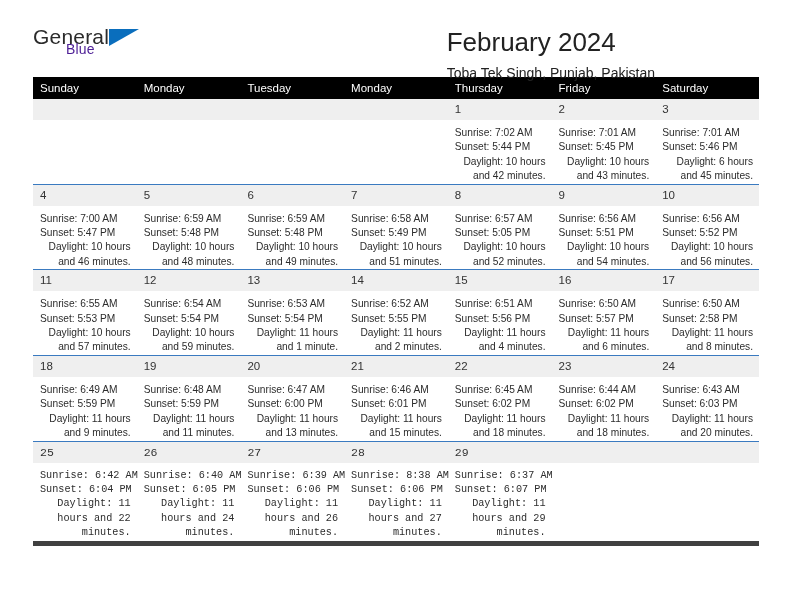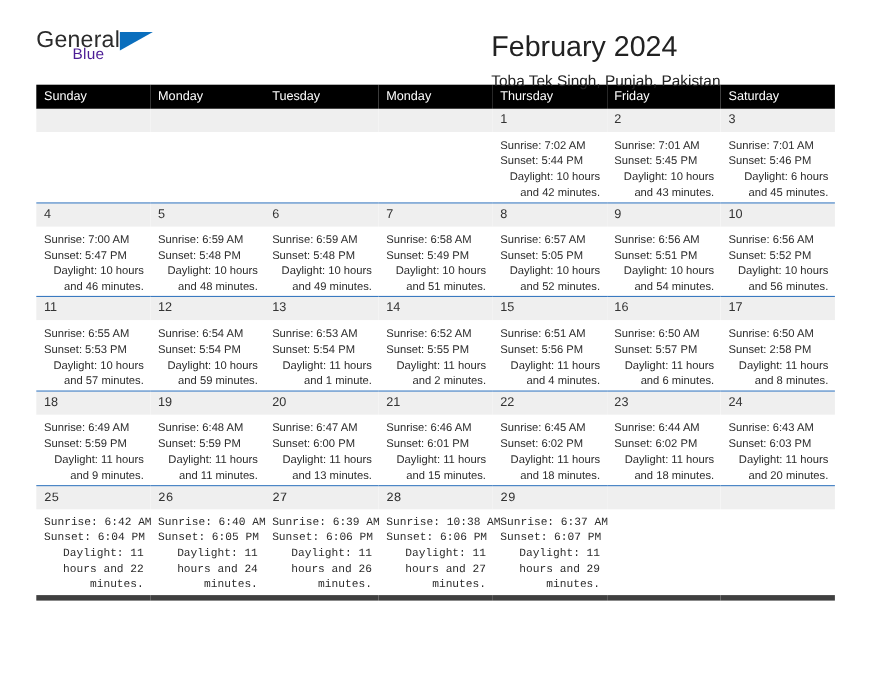--- a/index.html
+++ b/index.html
@@ -472,21 +472,21 @@
                 <div>Sunrise: 6:39 AM</div>
                 <div>Sunset: 6:06 PM</div>
                 <div class="daylight-line">Daylight: 11 hours and 26 minutes.</div>
               </div>
             </div>
           </td>
           <td>
             <div class="cell-inner">
               <div class="daynum">28</div>
               <div class="detail">
-                <div>Sunrise: 10:38 AM</div>
+                <div>Sunrise: 8:38 AM</div>
                 <div>Sunset: 6:06 PM</div>
                 <div class="daylight-line">Daylight: 11 hours and 27 minutes.</div>
               </div>
             </div>
           </td>
           <td>
             <div class="cell-inner">
               <div class="daynum">29</div>
               <div class="detail">
                 <div>Sunrise: 6:37 AM</div>

